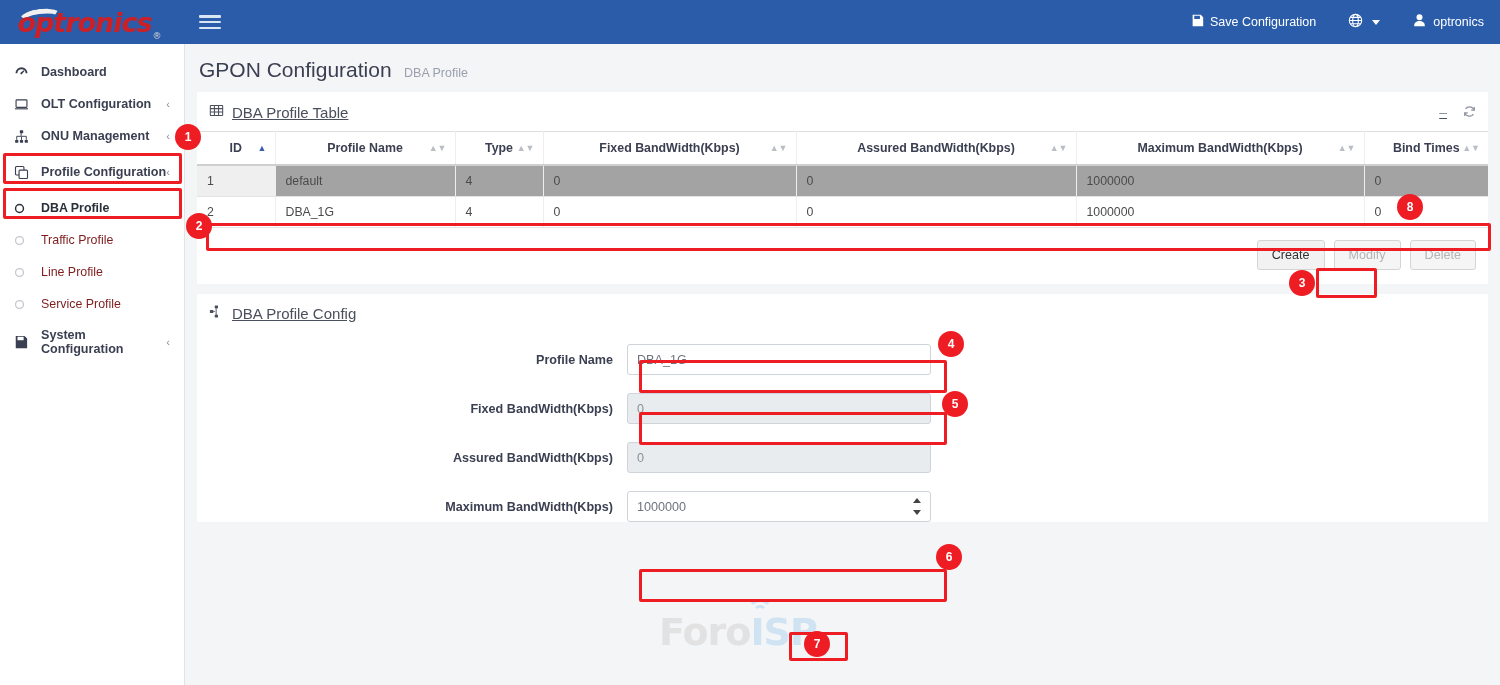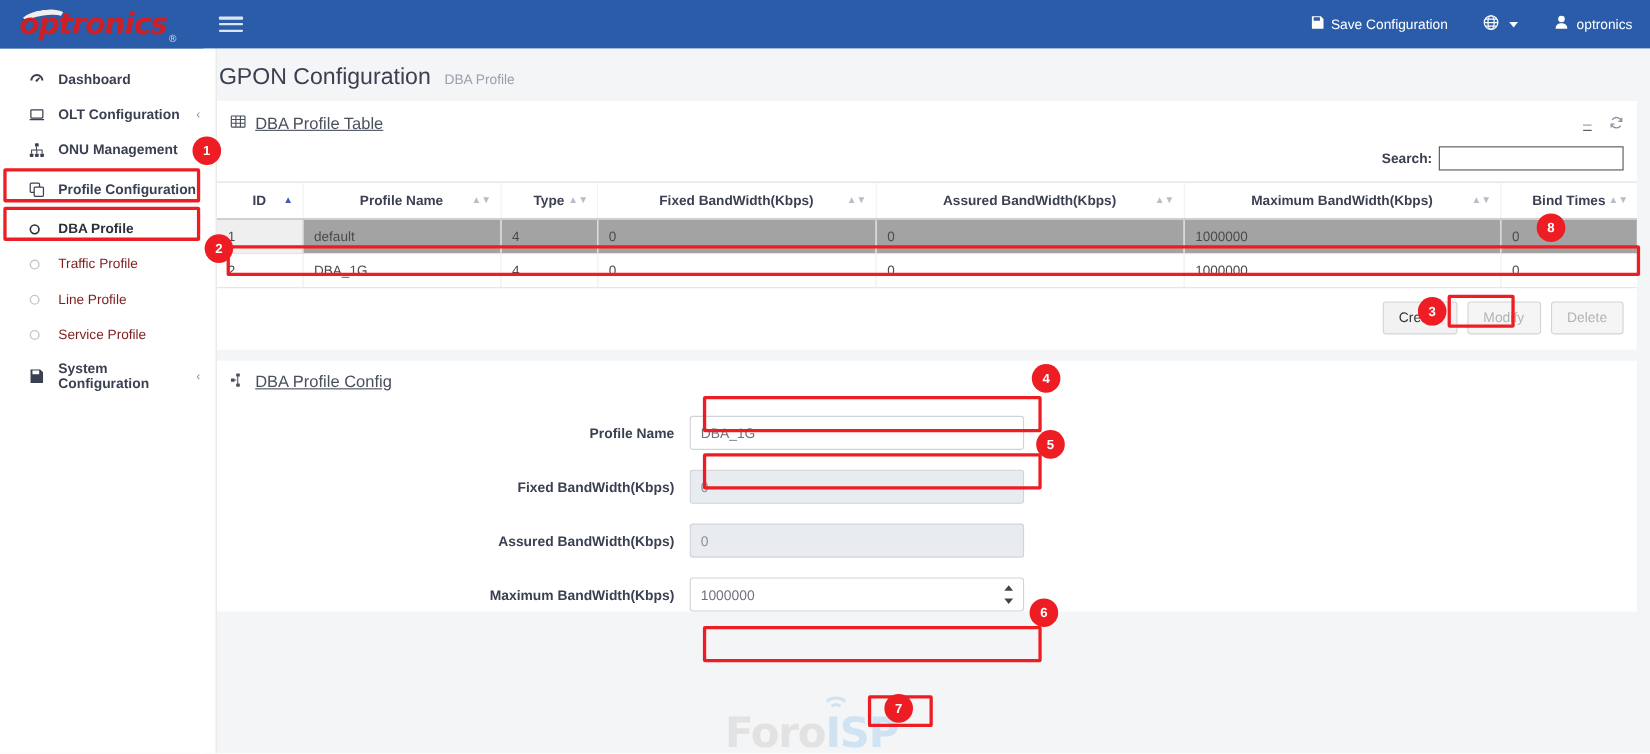--- a/index.html
+++ b/index.html
@@ -53,21 +53,21 @@
   }
   .caret-down {
     width: 0; height: 0; border-left: 4px solid transparent;
     border-right: 4px solid transparent; border-top: 5px solid #ffffff;
     margin-left: 3px;
   }
 
   
   .sidebar {
     position: absolute; top: 44px; left: 0; width: 185px; height: 641px;
-    background: #ffffff; border-right: 1px solid #e3e3e3; z-index: 20; margin-left: 12px;
+    background: #ffffff; border-right: 1px solid #e3e3e3; z-index: 20;
   }
   .nav-item {
     display: flex; align-items: center; height: 32px;
     padding: 0 14px 0 14px; font-size: 12.6px; color: #3a3f51;
     font-weight: bold; cursor: pointer; position: relative;
   }
   .nav-item .ico {
     width: 18px; margin-right: 9px; display: inline-flex;
     align-items: center; justify-content: flex-start; flex: none;
   }
@@ -369,24 +369,20 @@
           <span>–</span>
           <span>
             <svg width="13" height="13" viewBox="0 0 16 16" fill="none" stroke="#8d93a0" stroke-width="1.5">
                 <path d="M13.6 6.4A5.8 5.8 0 0 0 3.2 4.8M2.4 9.6a5.8 5.8 0 0 0 10.4 1.6"></path>
                 <path d="M13.9 2.6v3.8h-3.8M2.1 13.4V9.6h3.8"></path>
               </svg>
           </span>
         </span>
       </div>
 
-      <div class="search-row">
-        <span class="search-label">Search:</span>
-        <input class="search-input" type="text" placeholder="" style="">
-      </div>
 
       <table class="dt">
         <colgroup>
           <col style="width:78px">
             <col style="width:180px">
             <col style="width:88px">
           <col style="width:253px">
             <col style="width:280px">
             <col style="width:288px">
             <col style="width:124px">

